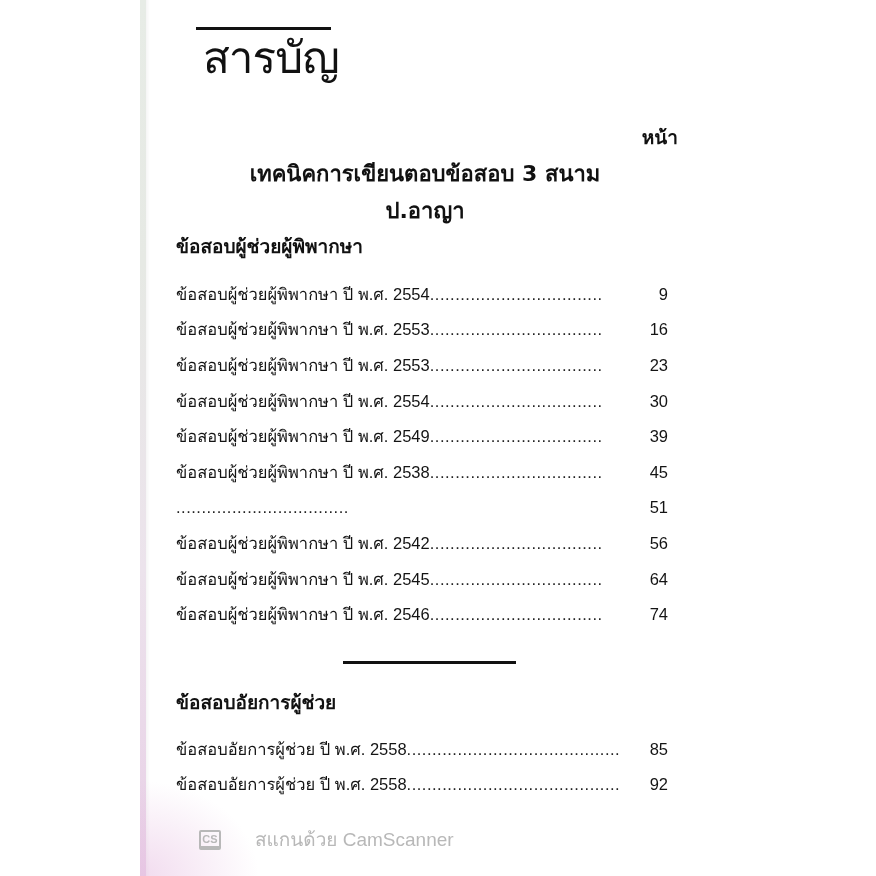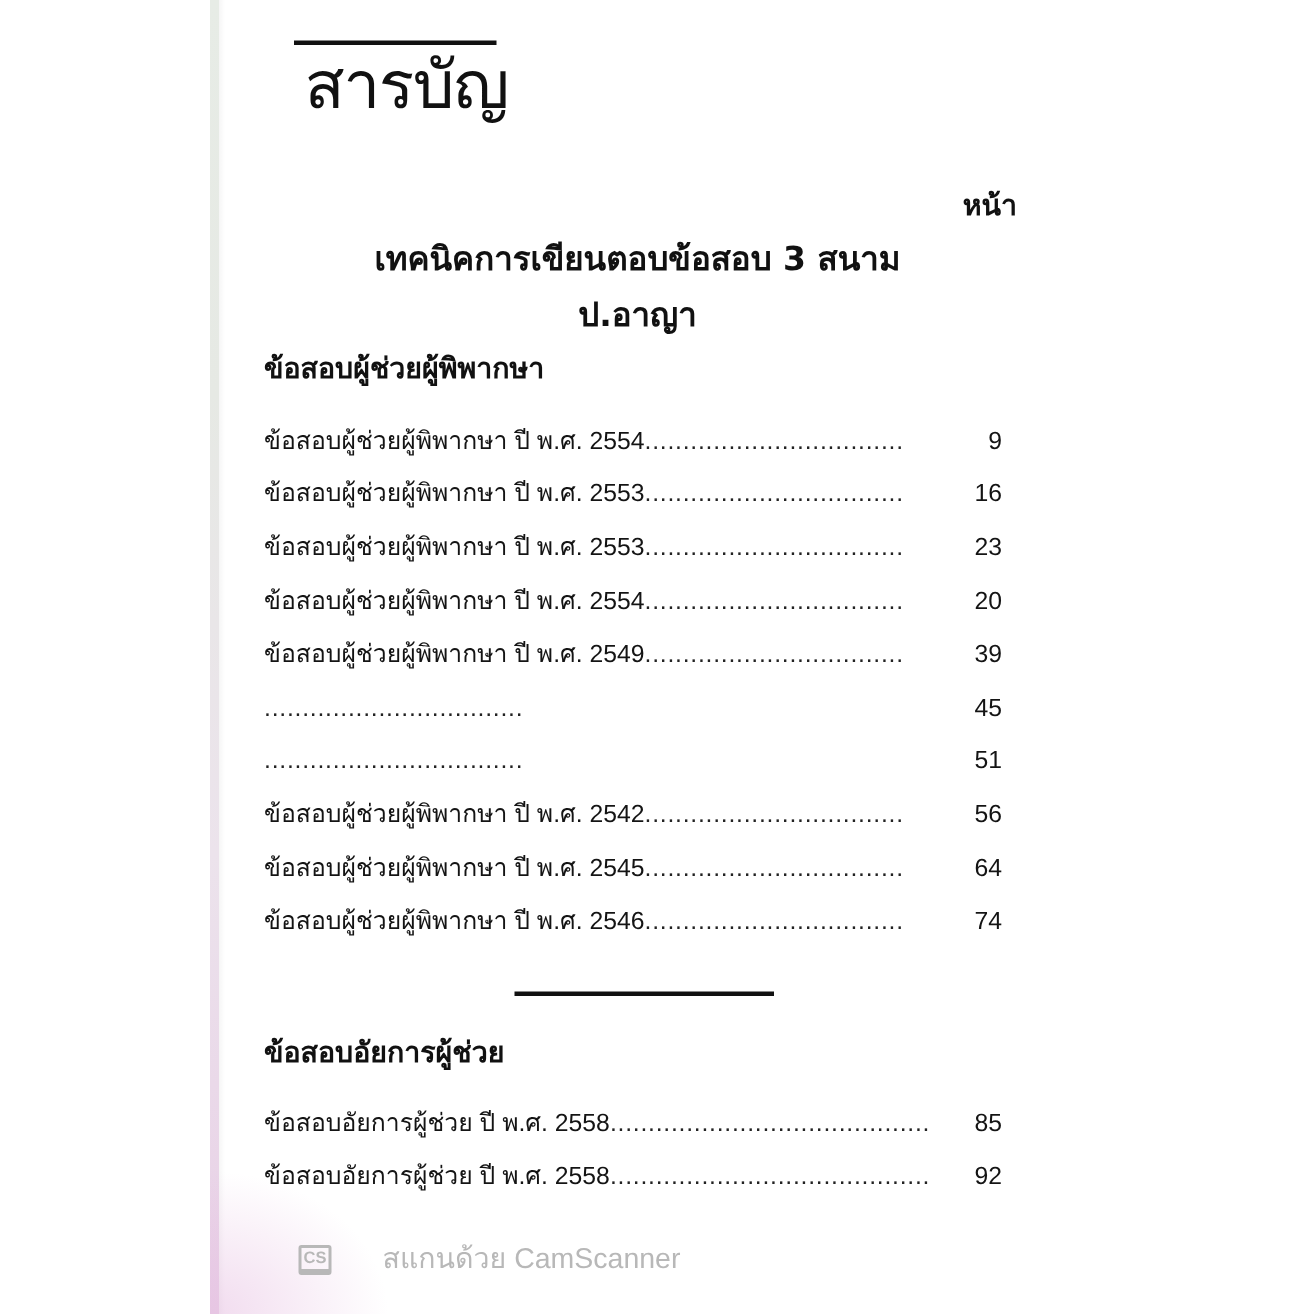--- a/index.html
+++ b/index.html
@@ -186,28 +186,29 @@
     <span class="toc-page">16</span>
   </li>
   <li class="toc-item">
     <span class="toc-label">ข้อสอบผู้ช่วยผู้พิพากษา ปี พ.ศ. 2553</span>
     <span class="toc-dots">..................................</span>
     <span class="toc-page">23</span>
   </li>
   <li class="toc-item">
     <span class="toc-label">ข้อสอบผู้ช่วยผู้พิพากษา ปี พ.ศ. 2554</span>
     <span class="toc-dots">..................................</span>
-    <span class="toc-page">20</span>
+    <span class="toc-page">30</span>
   </li>
   <li class="toc-item">
     <span class="toc-label">ข้อสอบผู้ช่วยผู้พิพากษา ปี พ.ศ. 2549</span>
     <span class="toc-dots">..................................</span>
     <span class="toc-page">39</span>
   </li>
   <li class="toc-item">
+    <span class="toc-label">ข้อสอบผู้ช่วยผู้พิพากษา ปี พ.ศ. 2538</span>
     <span class="toc-dots">..................................</span>
     <span class="toc-page">45</span>
   </li>
   <li class="toc-item">
     <span class="toc-dots">..................................</span>
     <span class="toc-page">51</span>
   </li>
   <li class="toc-item">
     <span class="toc-label">ข้อสอบผู้ช่วยผู้พิพากษา ปี พ.ศ. 2542</span>
     <span class="toc-dots">..................................</span>

